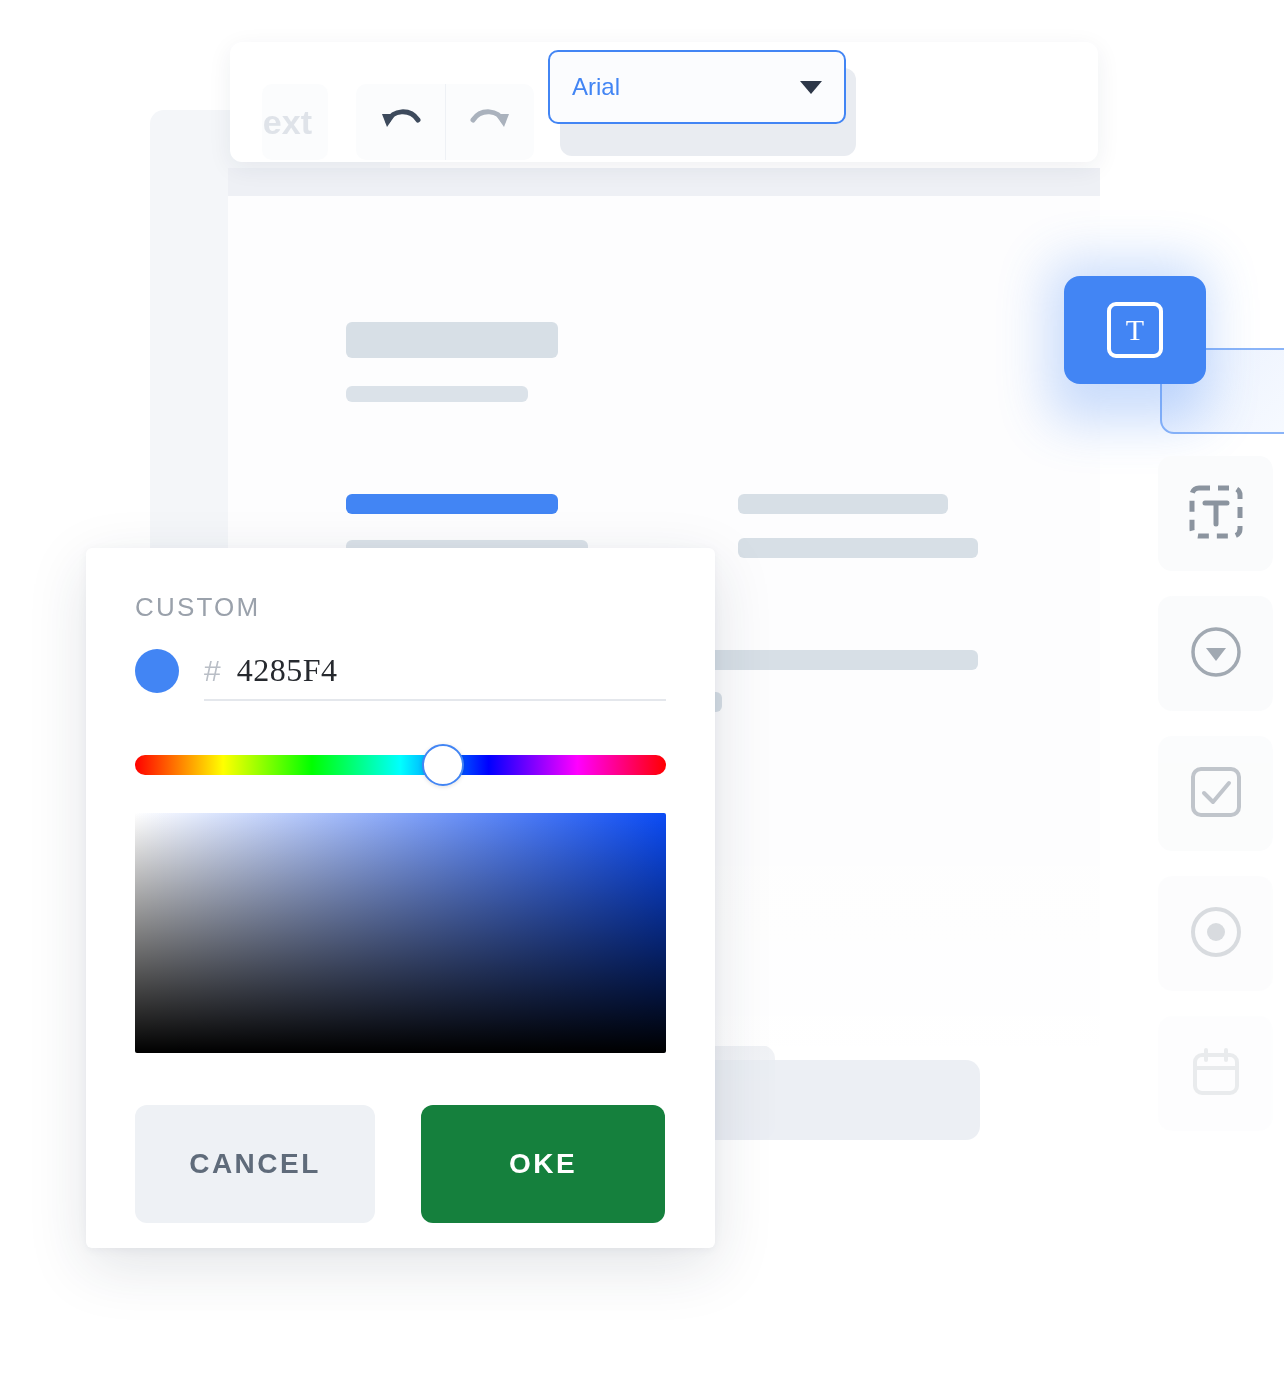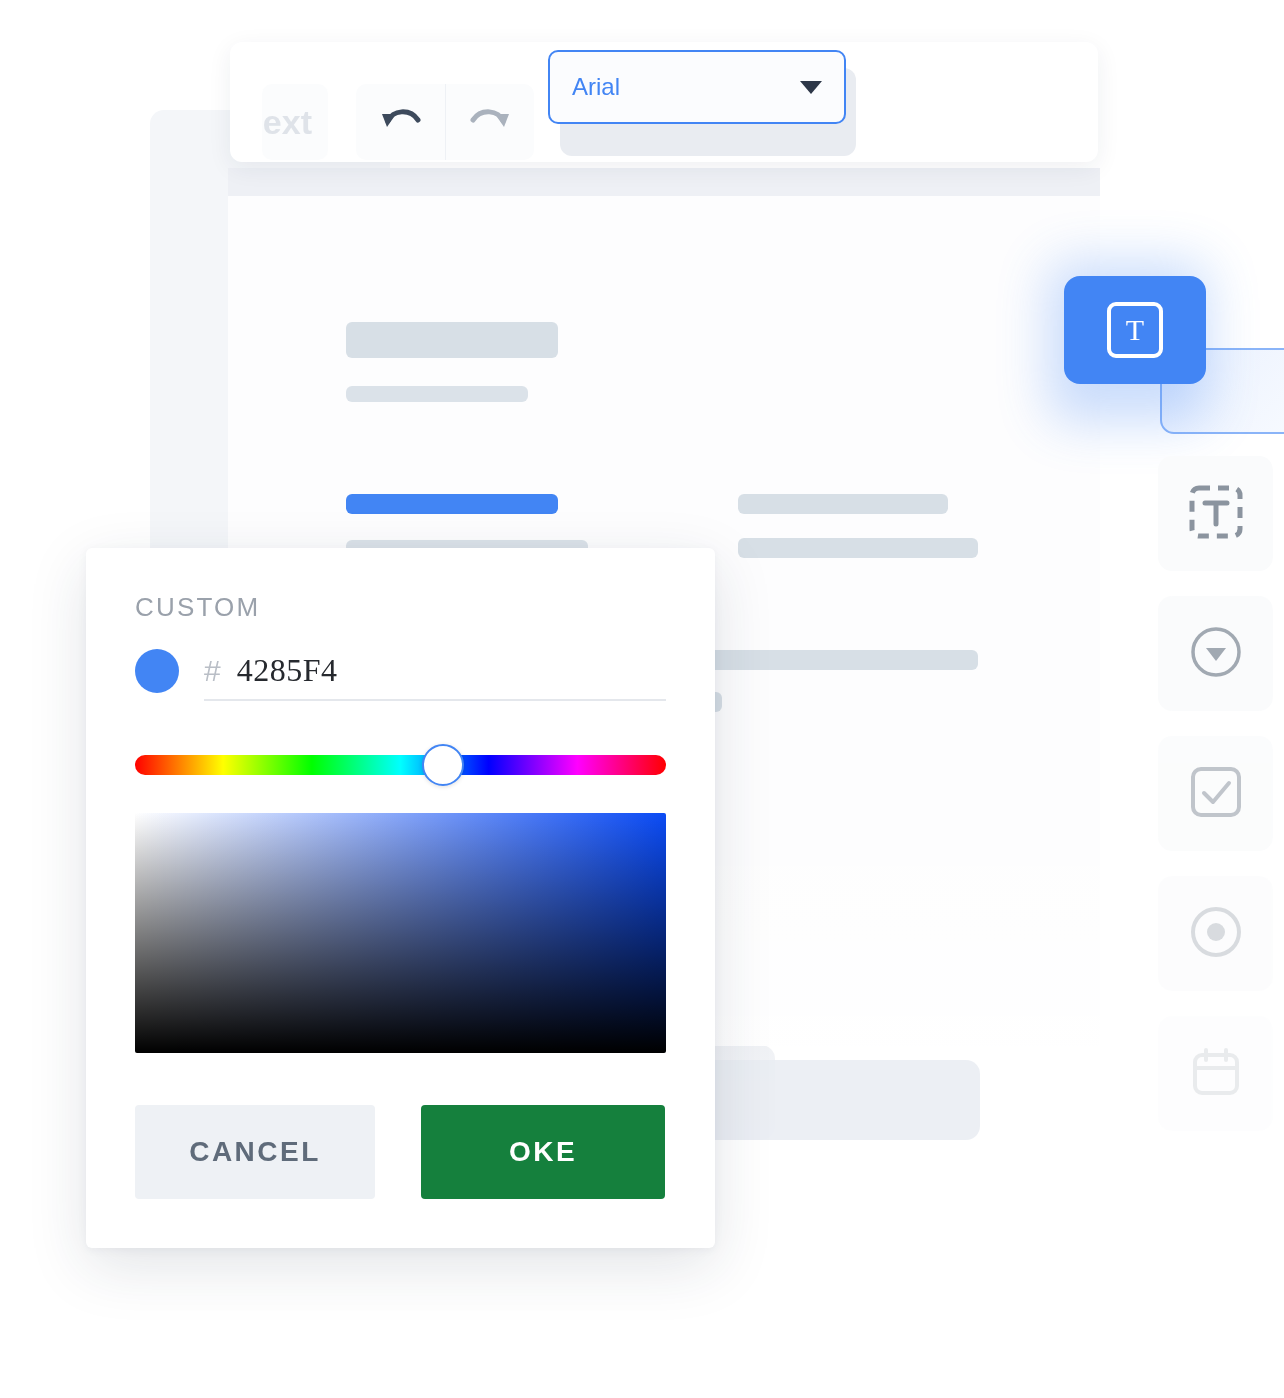--- a/index.html
+++ b/index.html
@@ -365,22 +365,22 @@
       linear-gradient(to top, #000000 0%, rgba(0,0,0,0) 100%),
       linear-gradient(to right, #ffffff 0%, #0b4bf5 100%);
   }
 
   .dlg-actions {
     display: flex;
     gap: 46px;
     margin-top: 52px;
   }
   .btn {
-    height: 94px;
-    border-radius: 4px;
+    height: 118px;
+    border-radius: 12px;
     border: none;
     font-family: "Liberation Sans", sans-serif;
     font-size: 28px;
     font-weight: 700;
     letter-spacing: 2.5px;
     cursor: pointer;
     display: flex;
     align-items: center;
     justify-content: center;
   }

